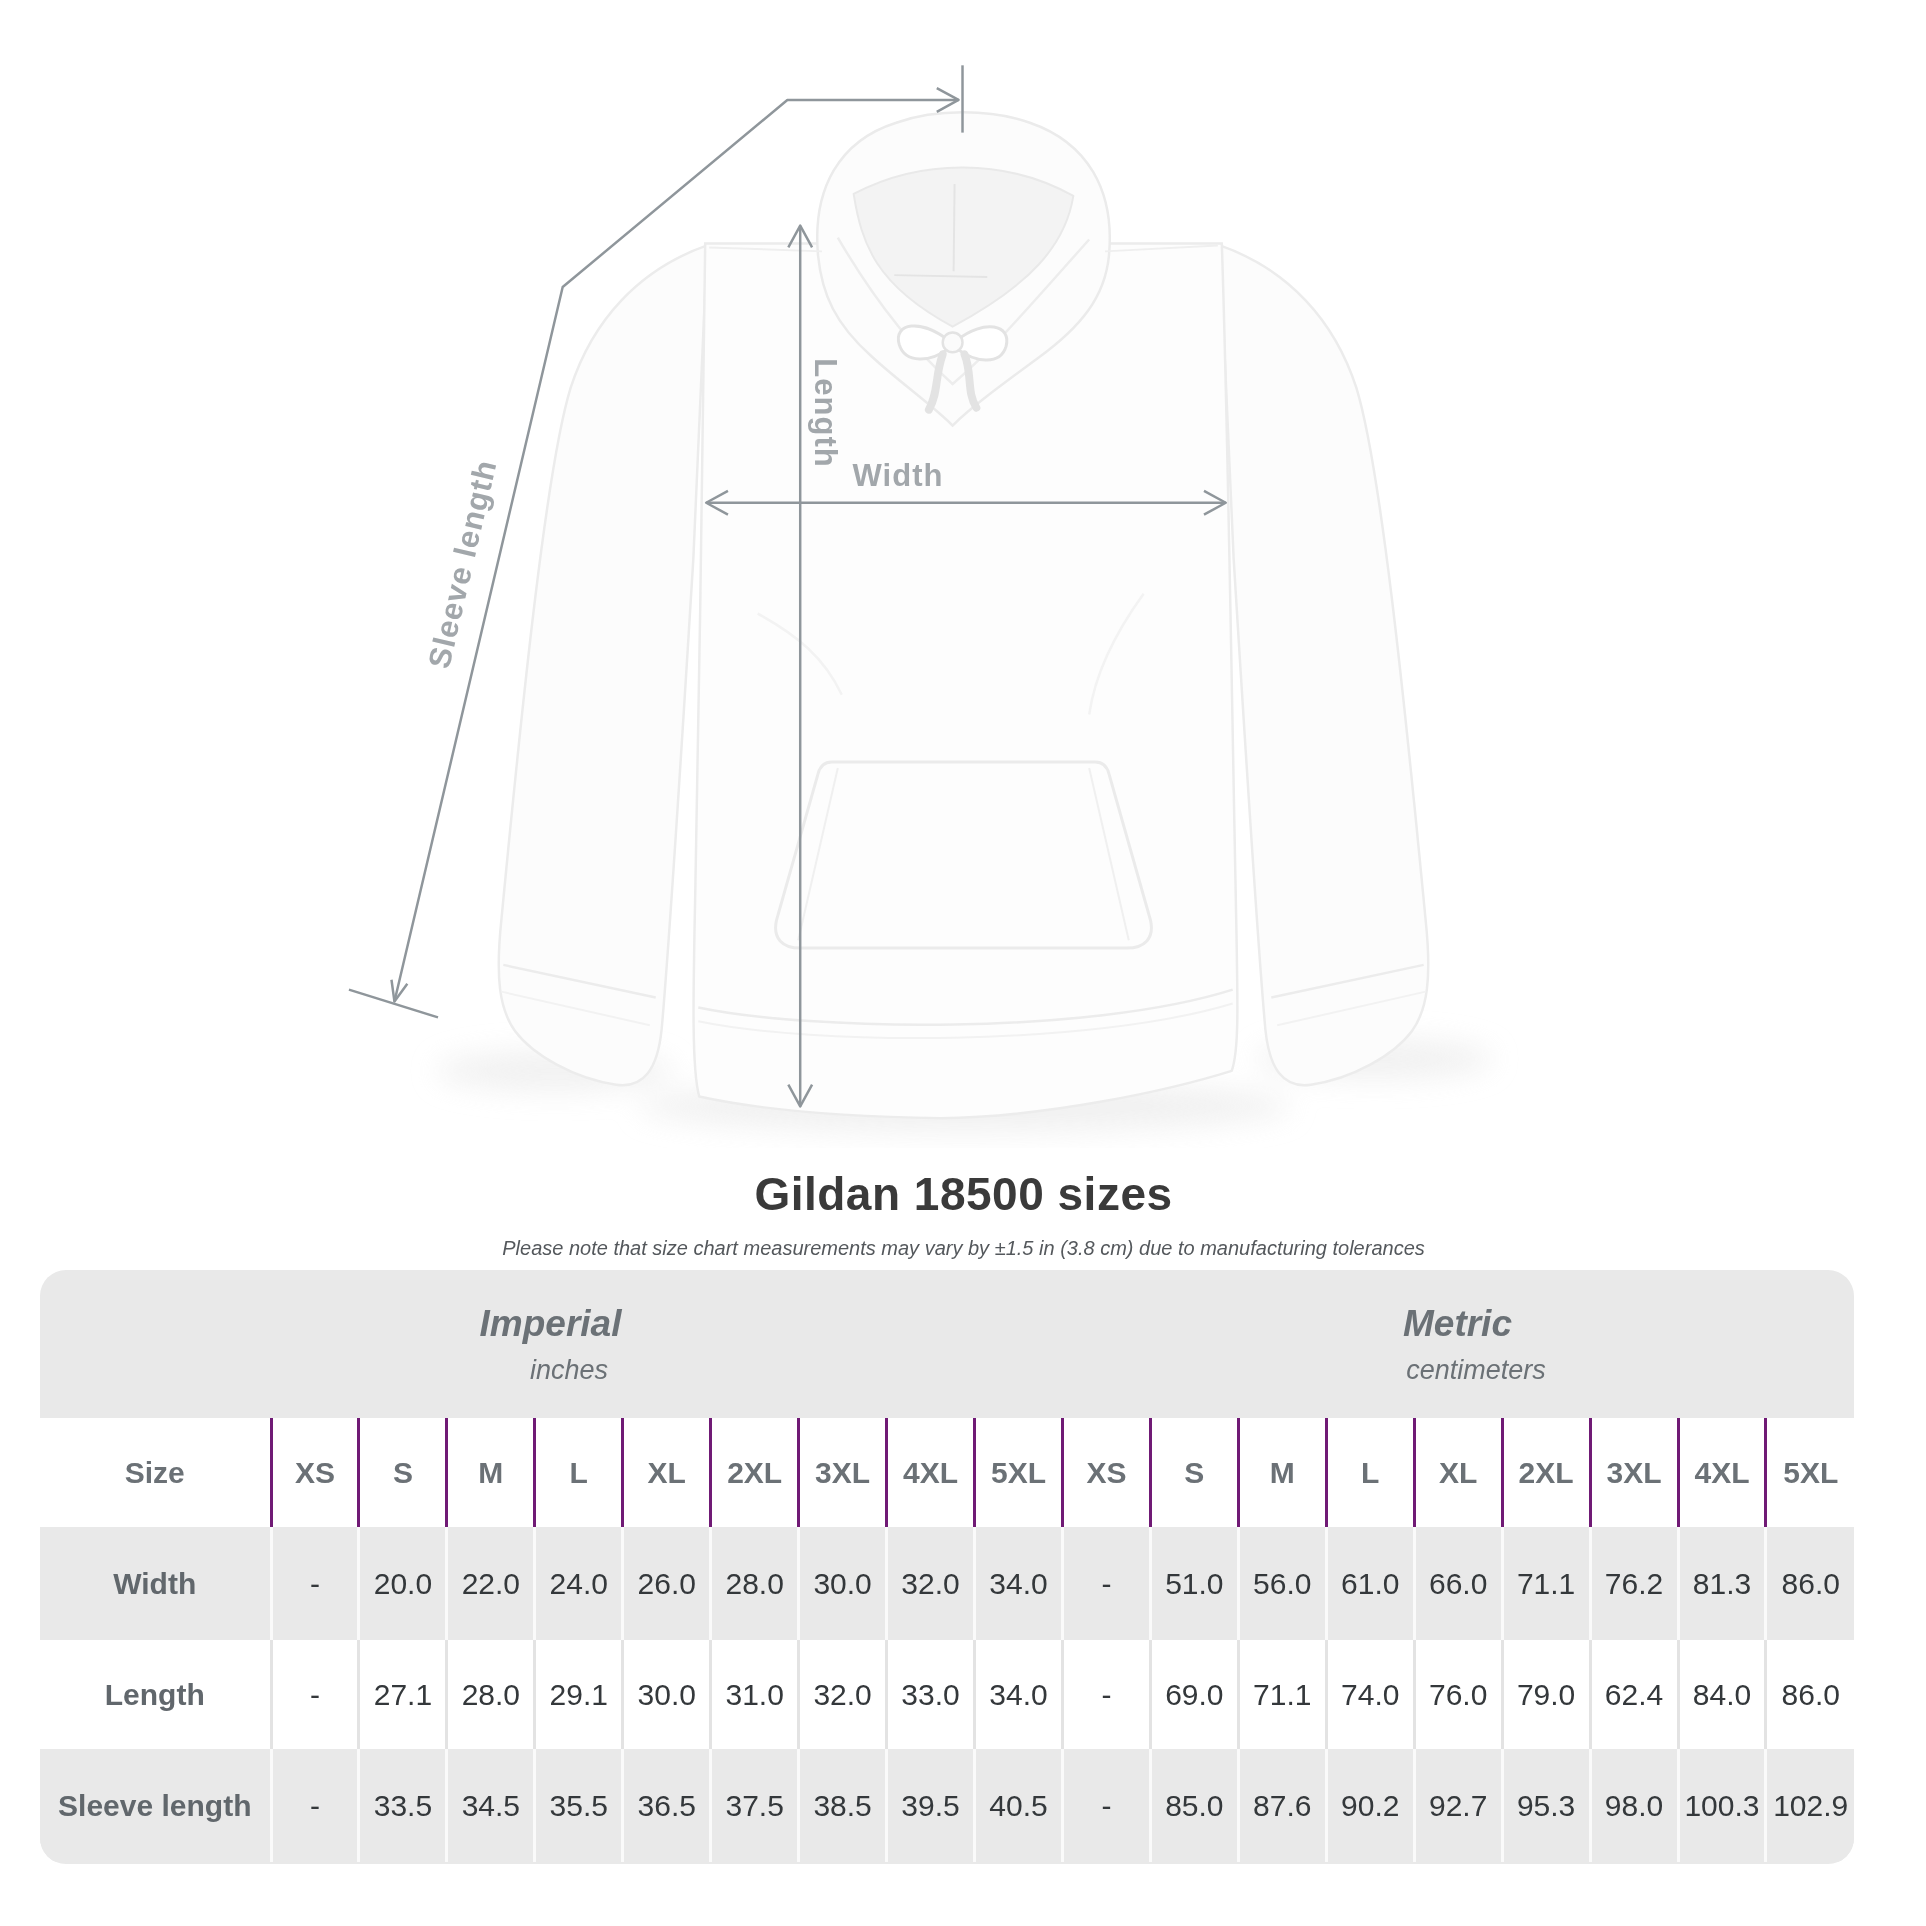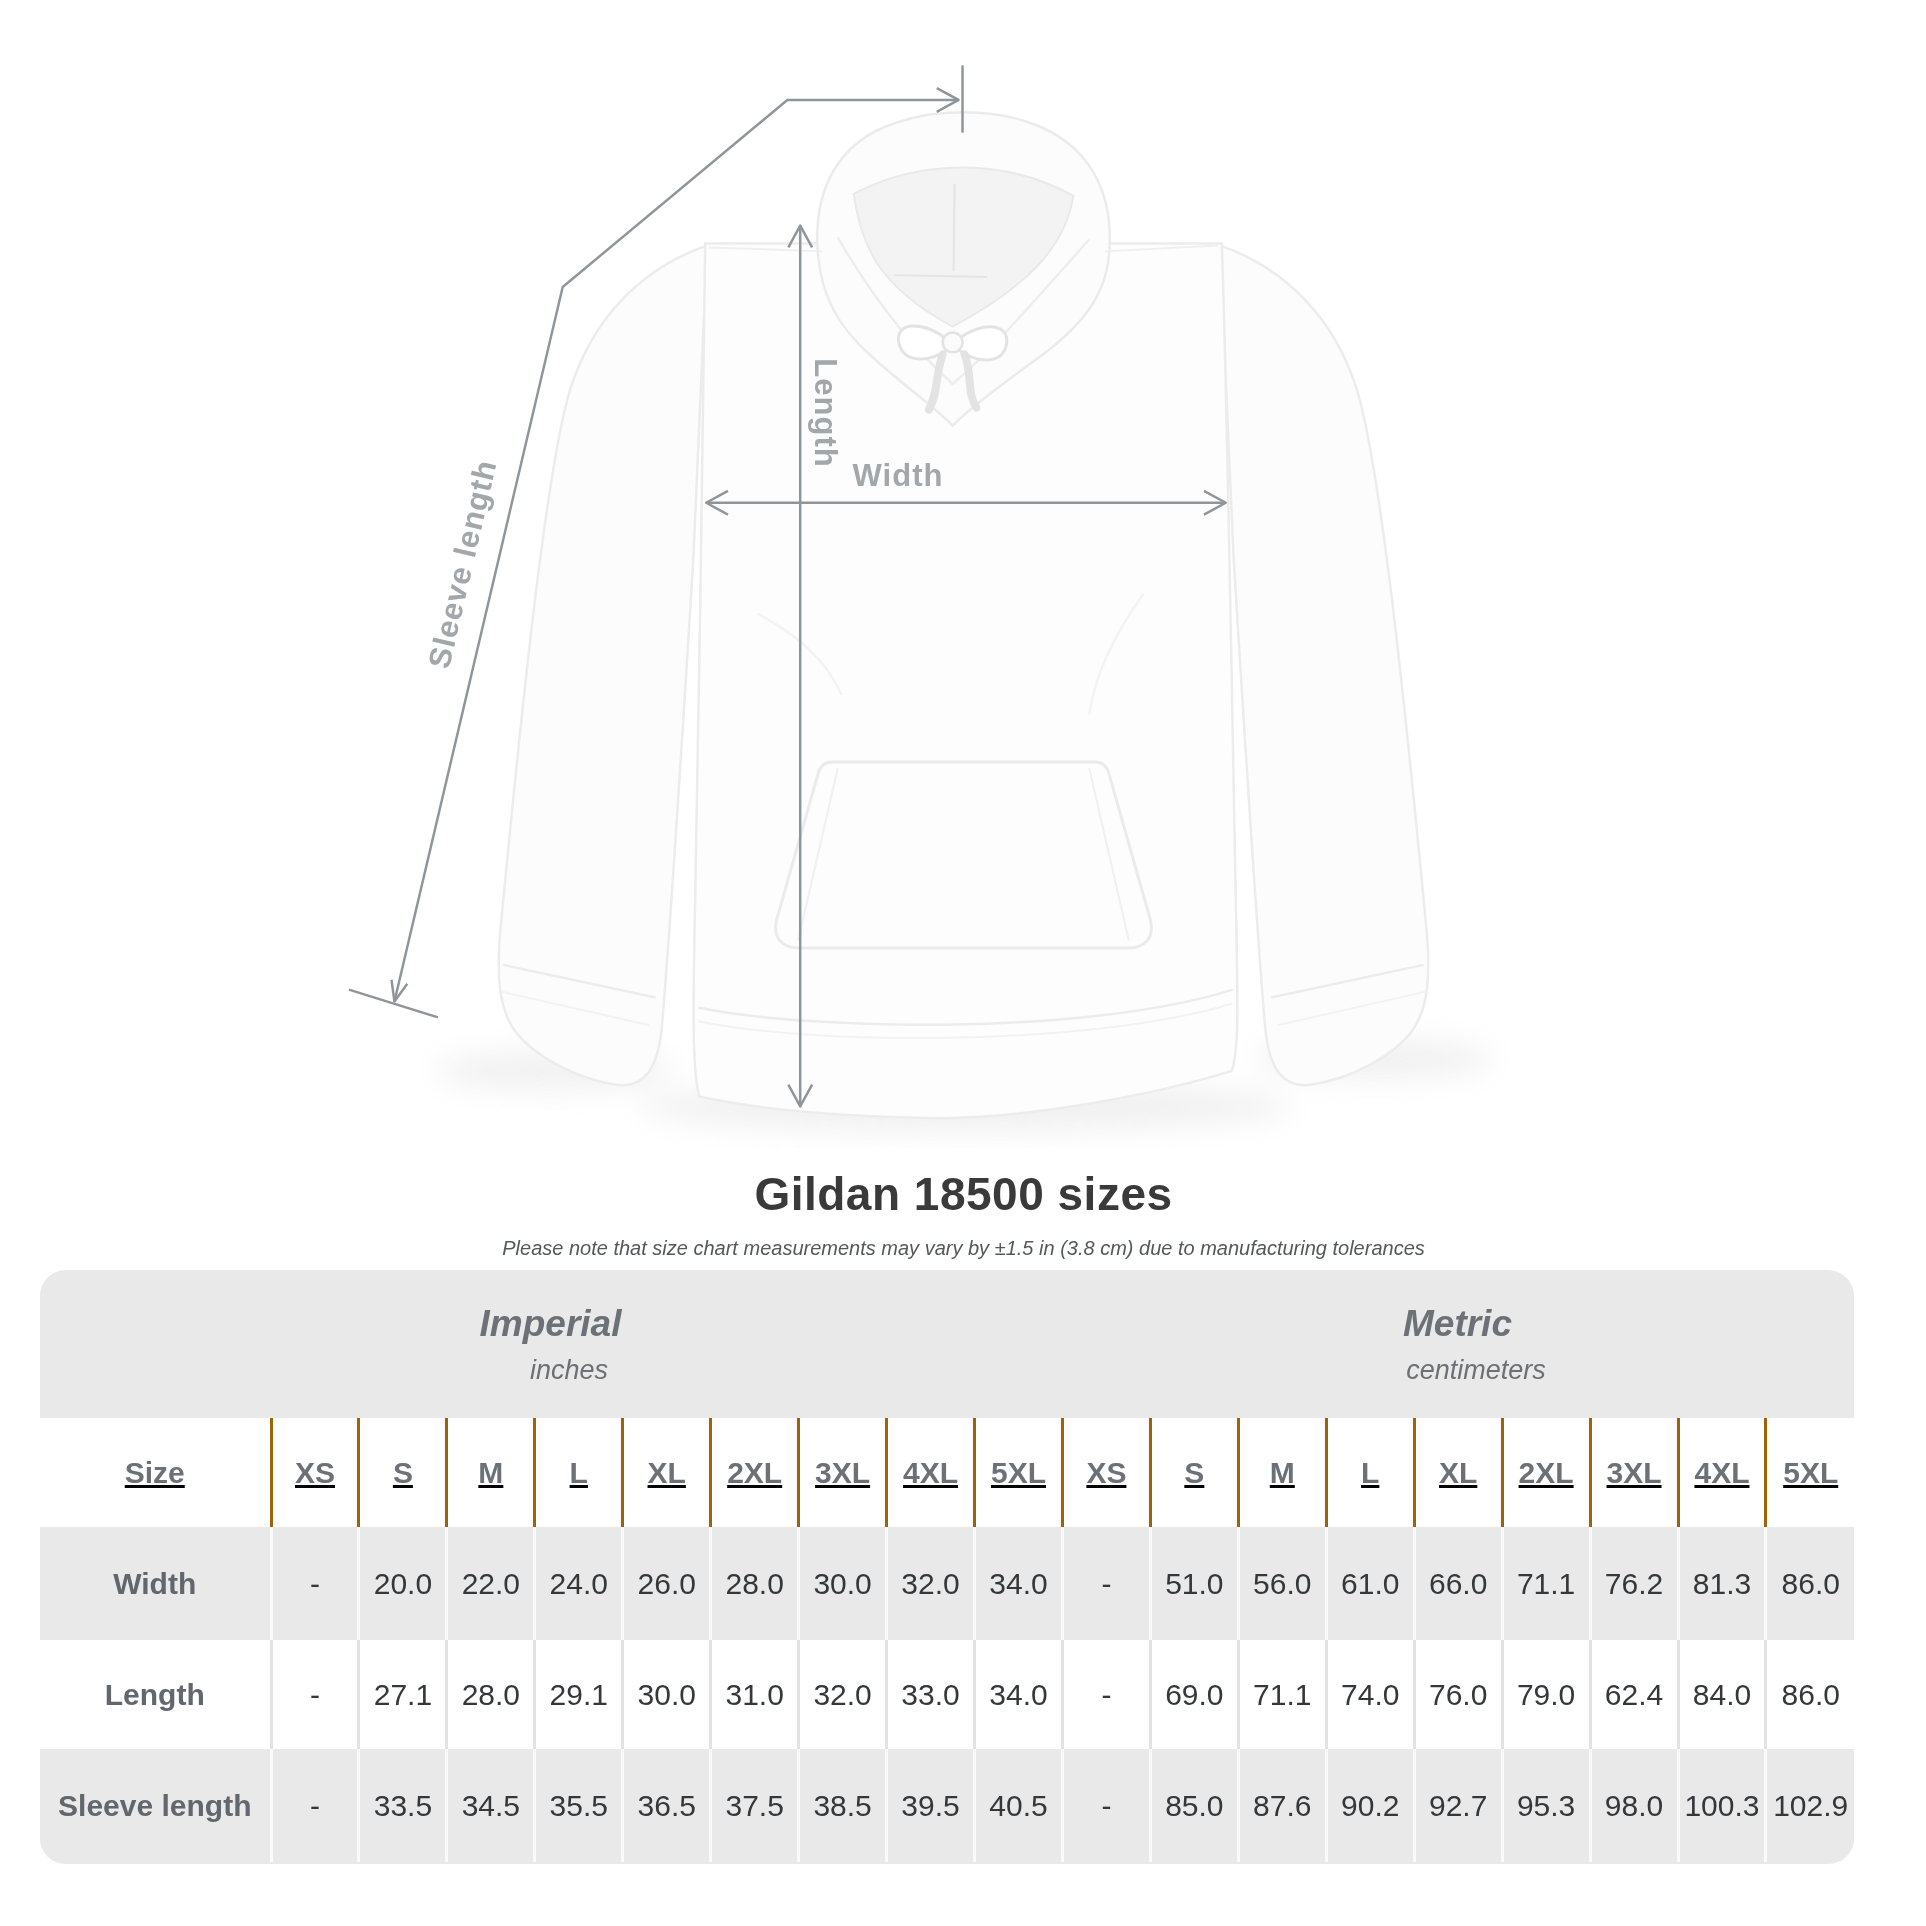--- a/index.html
+++ b/index.html
@@ -27,27 +27,27 @@
   }
   .unit-band{display:flex;height:148px;align-items:center;}
   .unit-group{text-align:center;color:#6b7176;}
   .unit-imperial{width:1021px;}
   .unit-metric{width:793px;}
   .unit-name{font-size:37px;font-weight:bold;font-style:italic;}
   .unit-sub{font-size:27px;font-style:italic;margin-top:10px;padding-left:37px;}
   table{width:100%;border-collapse:collapse;table-layout:fixed;}
   col.c-label{width:231px;}
   th,td{text-align:center;padding:0;font-size:30px;}
-  tr.header-row{background:#ffffff;height:109px;text-decoration:underline;}
+  tr.header-row{background:#ffffff;height:109px;}
   tr.row-gray{background:#e9e9e9;height:113px;}
   tr.row-white{background:#ffffff;height:109px;}
   th{color:#6b7176;font-weight:bold;}
   td{color:#34383b;font-weight:normal;}
   td.rlabel{font-weight:bold;color:#61676c;}
-  tr.header-row th:not(:first-child){border-left:3px solid #a16207;}
+  tr.header-row th:not(:first-child){border-left:3px solid #701a75;}
   tr.row-white td:not(:first-child){border-left:3px solid #e3e3e3;}
   tr.row-gray td:not(:first-child){border-left:3px solid #fafafa;}
 </style>
 </head>
 <body>
 
 <div class="diagram">
   <svg width="1927" height="1148" viewBox="0 0 1946 1160">
     <defs>
       <filter id="soft" x="-50%" y="-50%" width="200%" height="200%">

